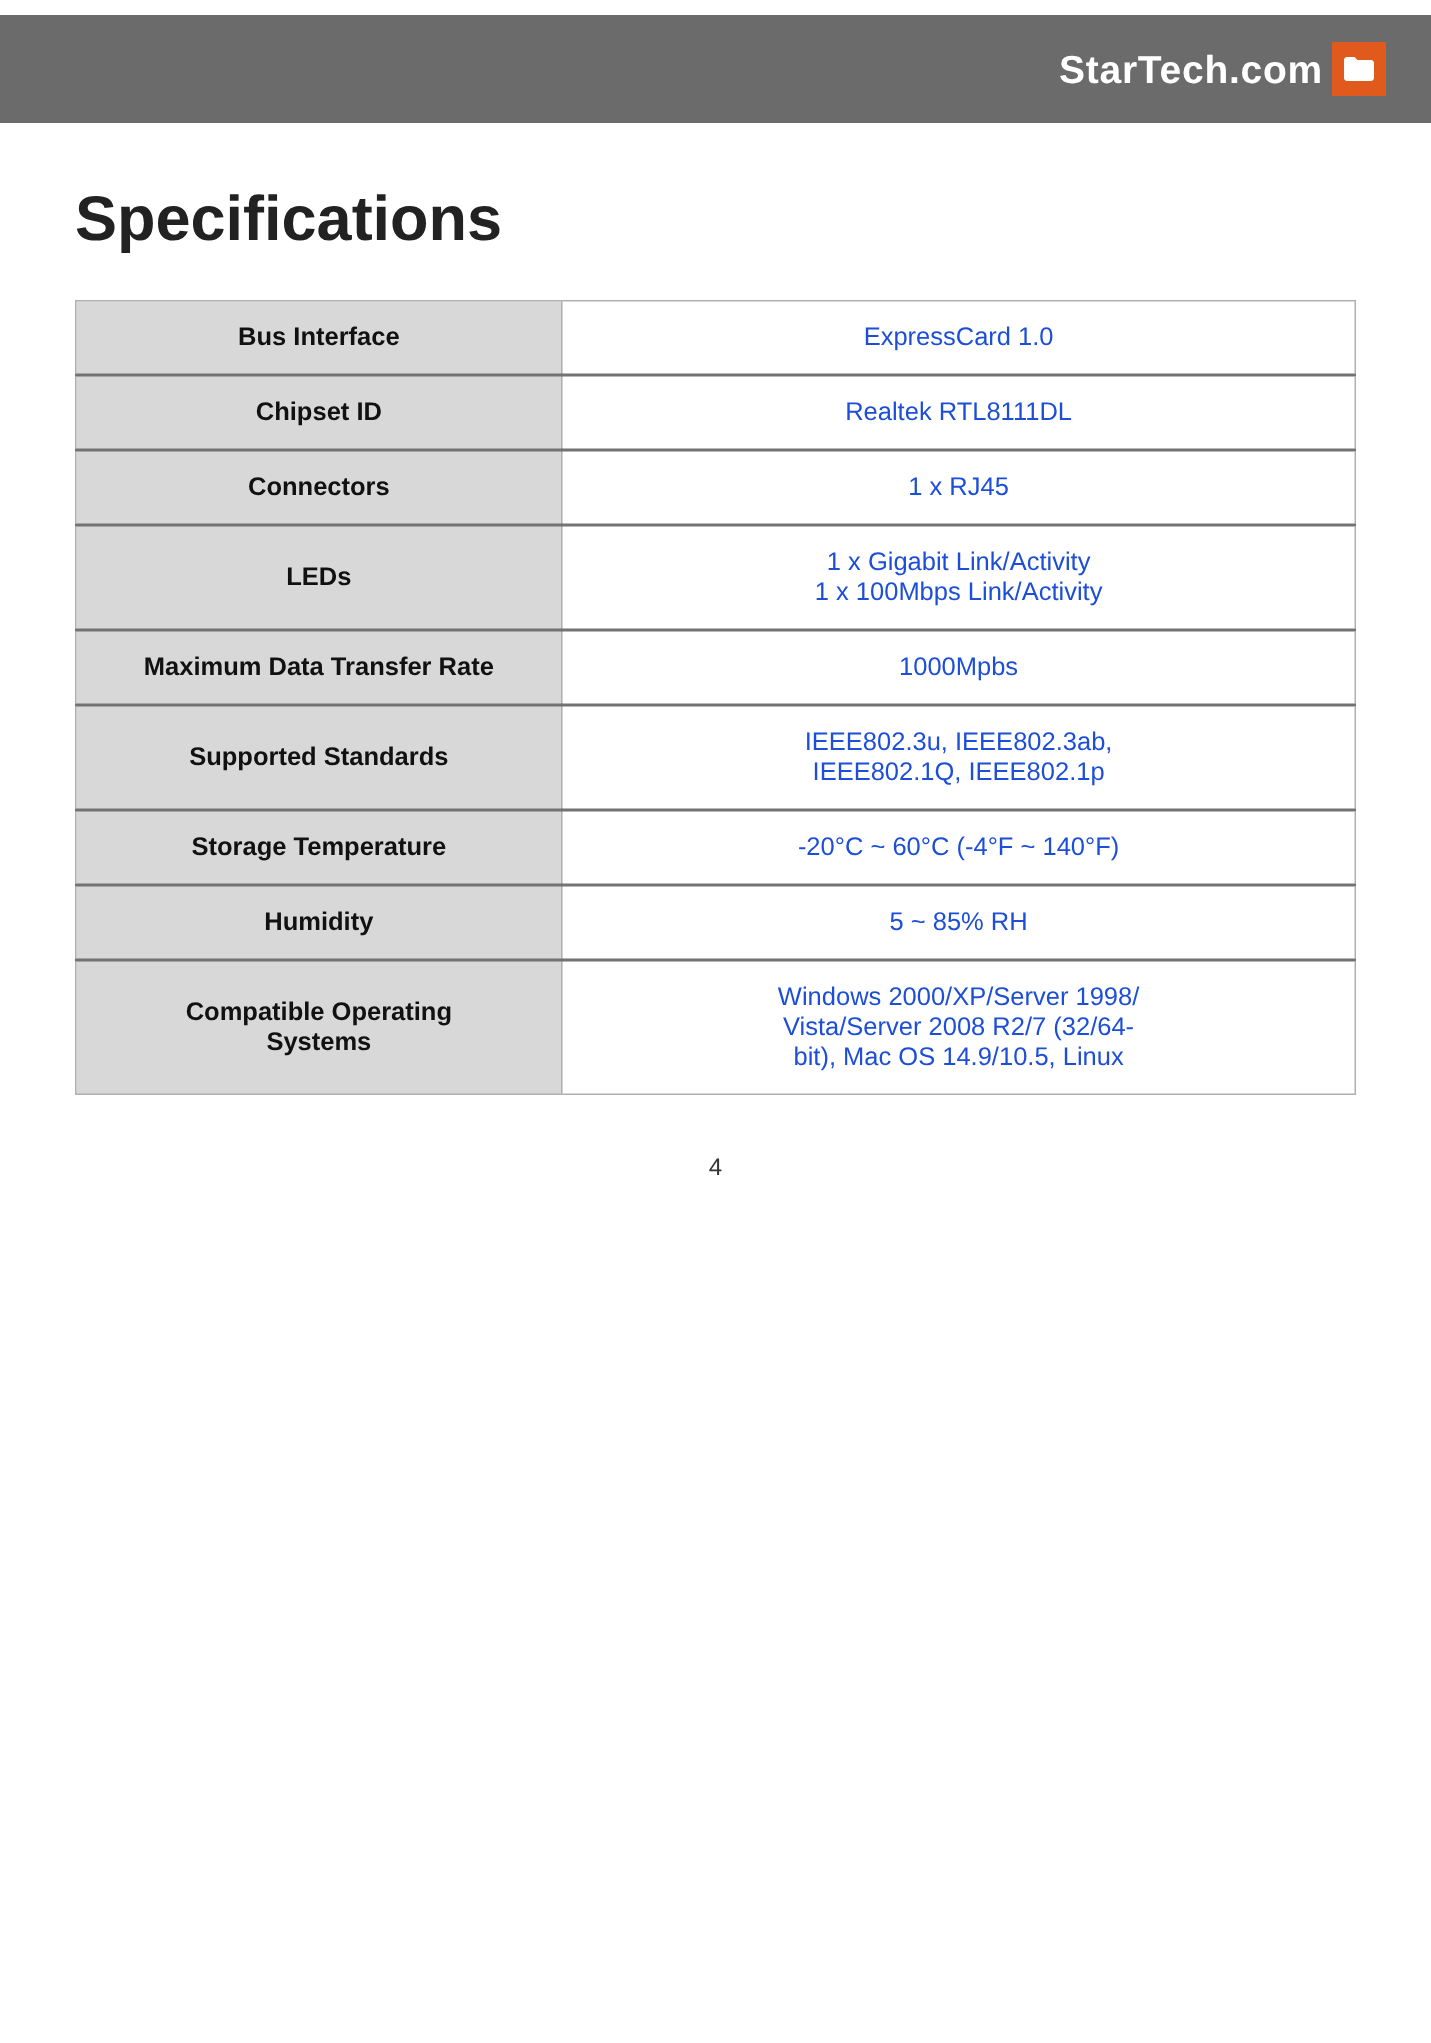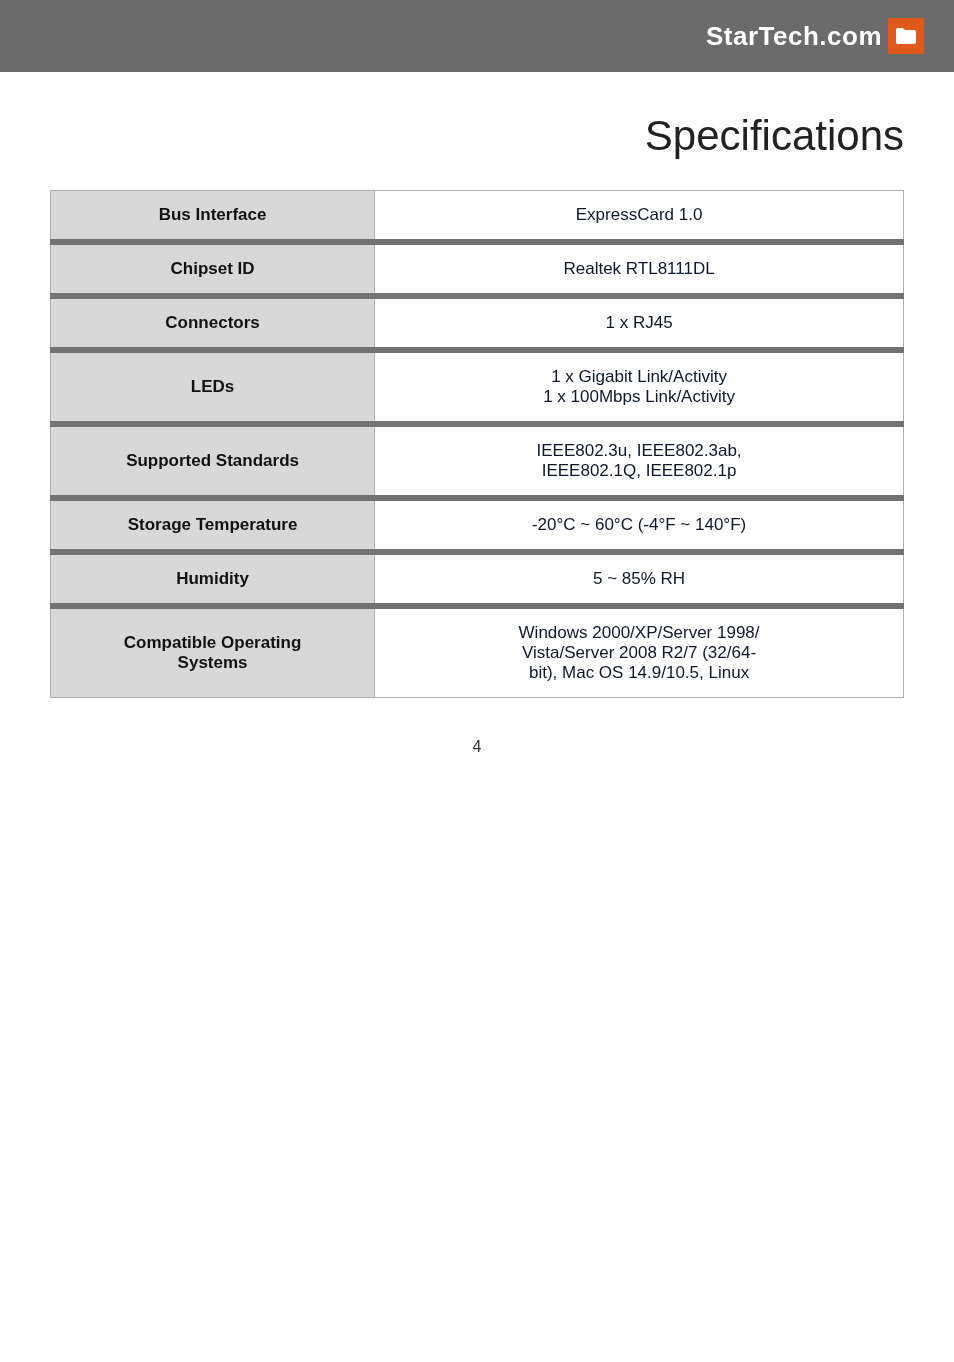--- a/index.html
+++ b/index.html
@@ -13,20 +13,21 @@
     }
 
     
     .header-bar {
       background: #6b6b6b;
       height: 72px;
       display: flex;
       align-items: center;
       justify-content: flex-end;
       padding-right: 30px;
+      margin-top: 10px;
     }
 
     .logo-container {
       display: flex;
       align-items: center;
       gap: 6px;
     }
 
     .logo-text {
       color: #ffffff;
@@ -50,35 +51,34 @@
       fill: white;
     }
 
     
     .page-content {
       padding: 40px 50px 60px 50px;
     }
 
     .page-title {
       font-size: 42px;
-      font-weight: normal;
+      font-weight: bold;
       color: #222222;
       margin-bottom: 30px;
-      text-align: right;
     }
 
     
     .specs-table {
       width: 100%;
       border-collapse: collapse;
       border: 1px solid #b0b0b0;
     }
 
     .specs-table tr {
-      border-bottom: 6px solid #737373;
+      border-bottom: 2px solid #737373;
     }
 
     .specs-table tr:last-child {
       border-bottom: none;
     }
 
     .spec-label {
       background: #d8d8d8;
       font-weight: bold;
       font-size: 17px;
@@ -86,21 +86,21 @@
       text-align: center;
       padding: 14px 20px;
       width: 38%;
       border-right: 1px solid #b0b0b0;
       vertical-align: middle;
     }
 
     .spec-value {
       background: #ffffff;
       font-size: 17px;
-      color: #0f172a;
+      color: #1d4ed8;
       text-align: center;
       padding: 14px 20px;
       vertical-align: middle;
     }
 
     
     .page-number {
       text-align: center;
       margin-top: 40px;
       font-size: 16px;
@@ -136,20 +136,24 @@
         </tr>
         <tr>
           <td class="spec-label">Connectors</td>
           <td class="spec-value">1 x RJ45</td>
         </tr>
         <tr>
           <td class="spec-label">LEDs</td>
           <td class="spec-value"><span>1 x Gigabit Link/Activity</span><br><span>1 x 100Mbps Link/Activity</span></td>
         </tr>
         <tr>
+          <td class="spec-label">Maximum Data Transfer Rate</td>
+          <td class="spec-value">1000Mpbs</td>
+        </tr>
+        <tr>
           <td class="spec-label">Supported Standards</td>
           <td class="spec-value"><span>IEEE802.3u, IEEE802.3ab,</span><br><span>IEEE802.1Q, IEEE802.1p</span></td>
         </tr>
         <tr>
           <td class="spec-label">Storage Temperature</td>
           <td class="spec-value">-20°C ~ 60°C (-4°F ~ 140°F)</td>
         </tr>
         <tr>
           <td class="spec-label">Humidity</td>
           <td class="spec-value">5 ~ 85% RH</td>

